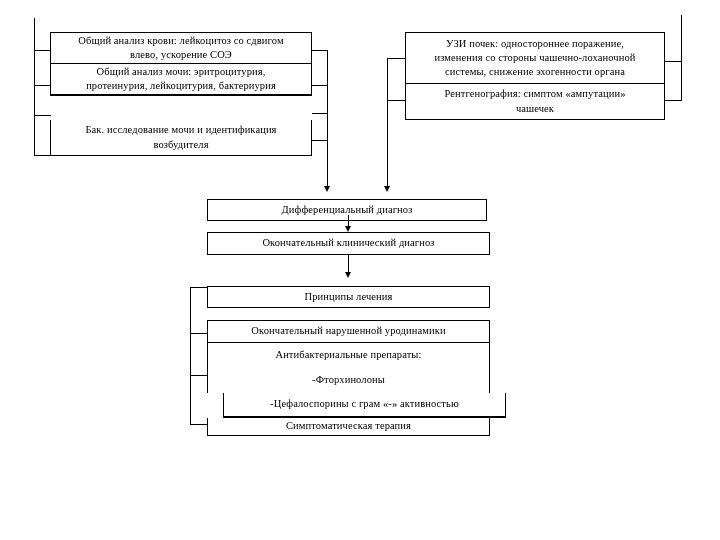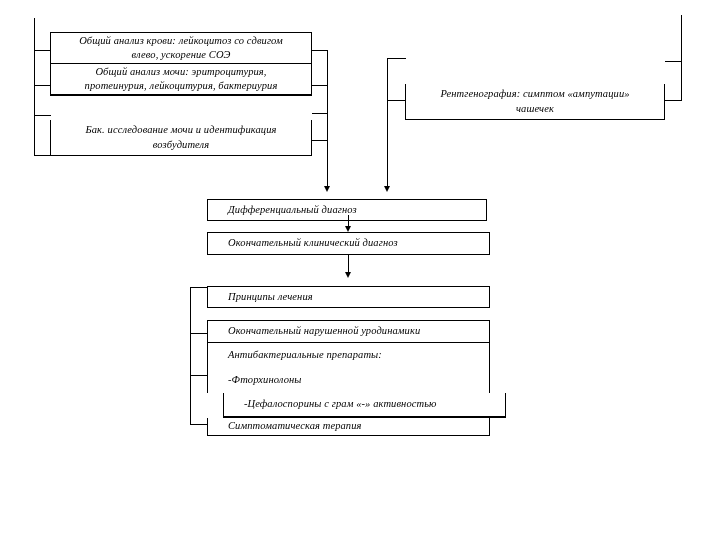--- a/index.html
+++ b/index.html
@@ -20,26 +20,26 @@
     overflow: hidden;
   }
   
   .box {
     position: absolute;
     box-sizing: border-box;
     background: #ffffff;
     border: 1px solid #000000;
     display: flex;
     align-items: center;
+    justify-content: center;
     text-align: center;
     font-size: 10.5px;
     line-height: 1.35;
     padding: 1px 20px;
     letter-spacing: 0.1px;
-    font-style: italic;
   }
   .box.no-top { border-top: none; }
 
   
   .line-v {
     position: absolute;
     width: 0;
     border-left: 1.6px solid #000000;
   }
   .line-v.thin { border-left-width: 1px; }
@@ -84,20 +84,23 @@
     <span>Бак. исследование мочи и идентификация возбудителя</span>
   </div>
 
   <div class="line-h" style="left:312px; top:50px; width:16px;"></div>
   <div class="line-h thin" style="left:312px; top:85px; width:16px;"></div>
   <div class="line-h thin" style="left:312px; top:113px; width:16px;"></div>
   <div class="line-h thin" style="left:312px; top:140px; width:16px;"></div>
   <div class="line-v" style="left:327px; top:50px; height:136px;"></div>
   <div class="arrow-down" style="left:324px; top:186px;"></div>
 
+  <div class="box" style="left:405px; top:32px; width:260px; height:52px;">
+    <span>УЗИ почек: одностороннее поражение, изменения со стороны чашечно-лоханочной системы, снижение эхогенности органа</span>
+  </div>
 
   <div class="box no-top" style="left:405px; top:84px; width:260px; height:36px;">
     <span>Рентгенография: симптом «ампутации» чашечек</span>
   </div>
 
   <div class="line-v" style="left:681px; top:15px; height:47px;"></div>
   <div class="line-h" style="left:665px; top:61px; width:17px;"></div>
   <div class="line-h thin" style="left:665px; top:100px; width:17px;"></div>
   <div class="line-v thin" style="left:681px; top:61px; height:40px;"></div>
 

